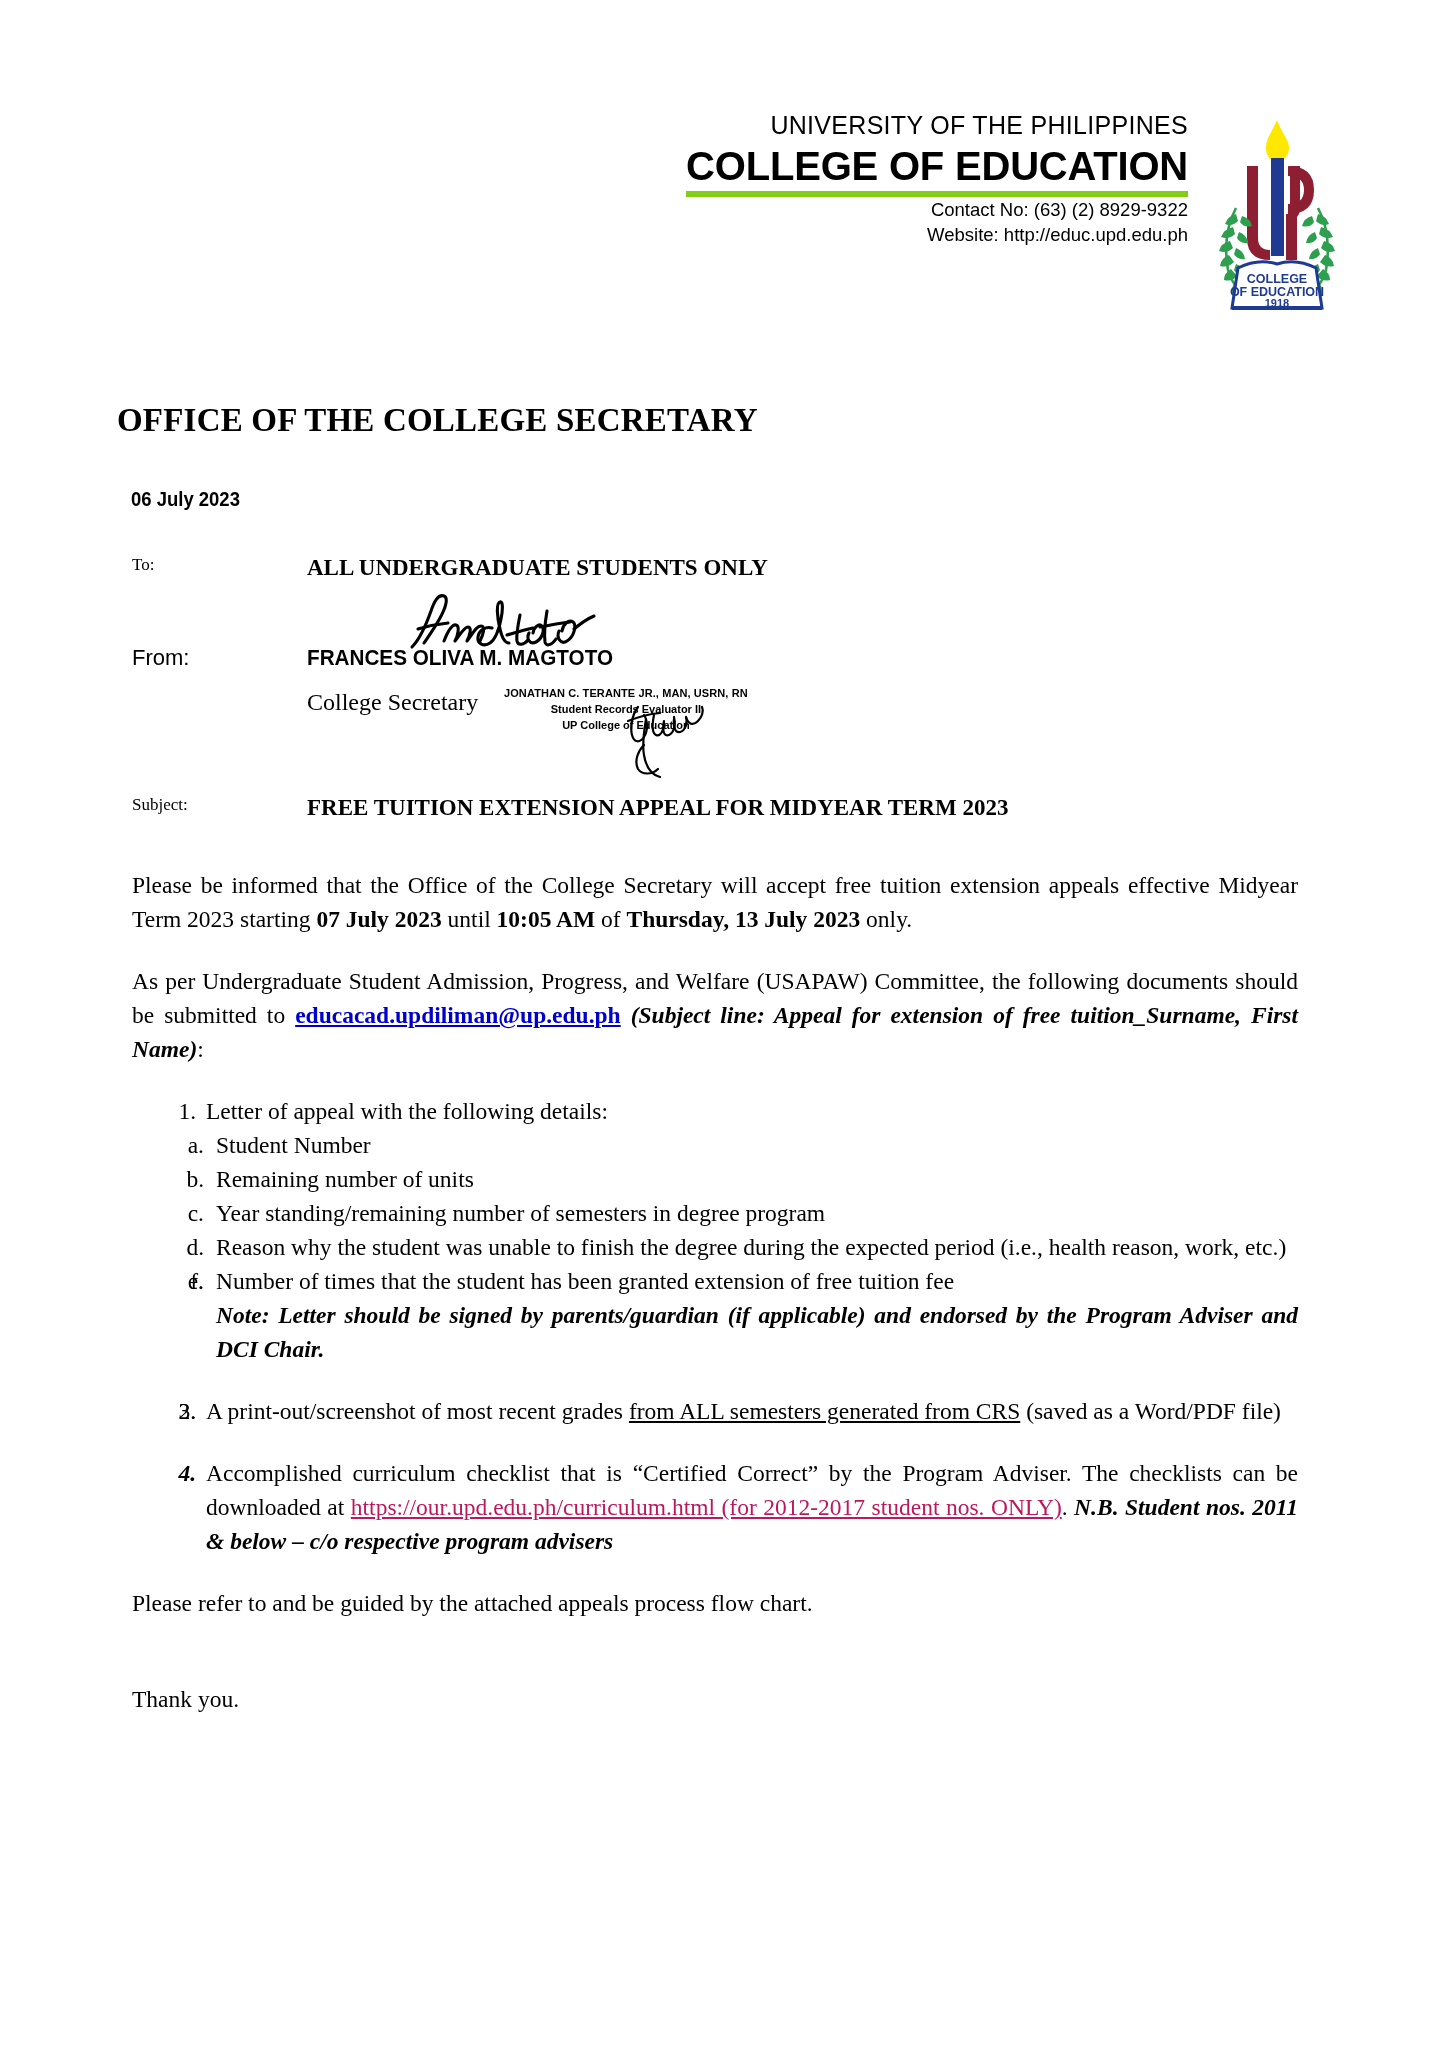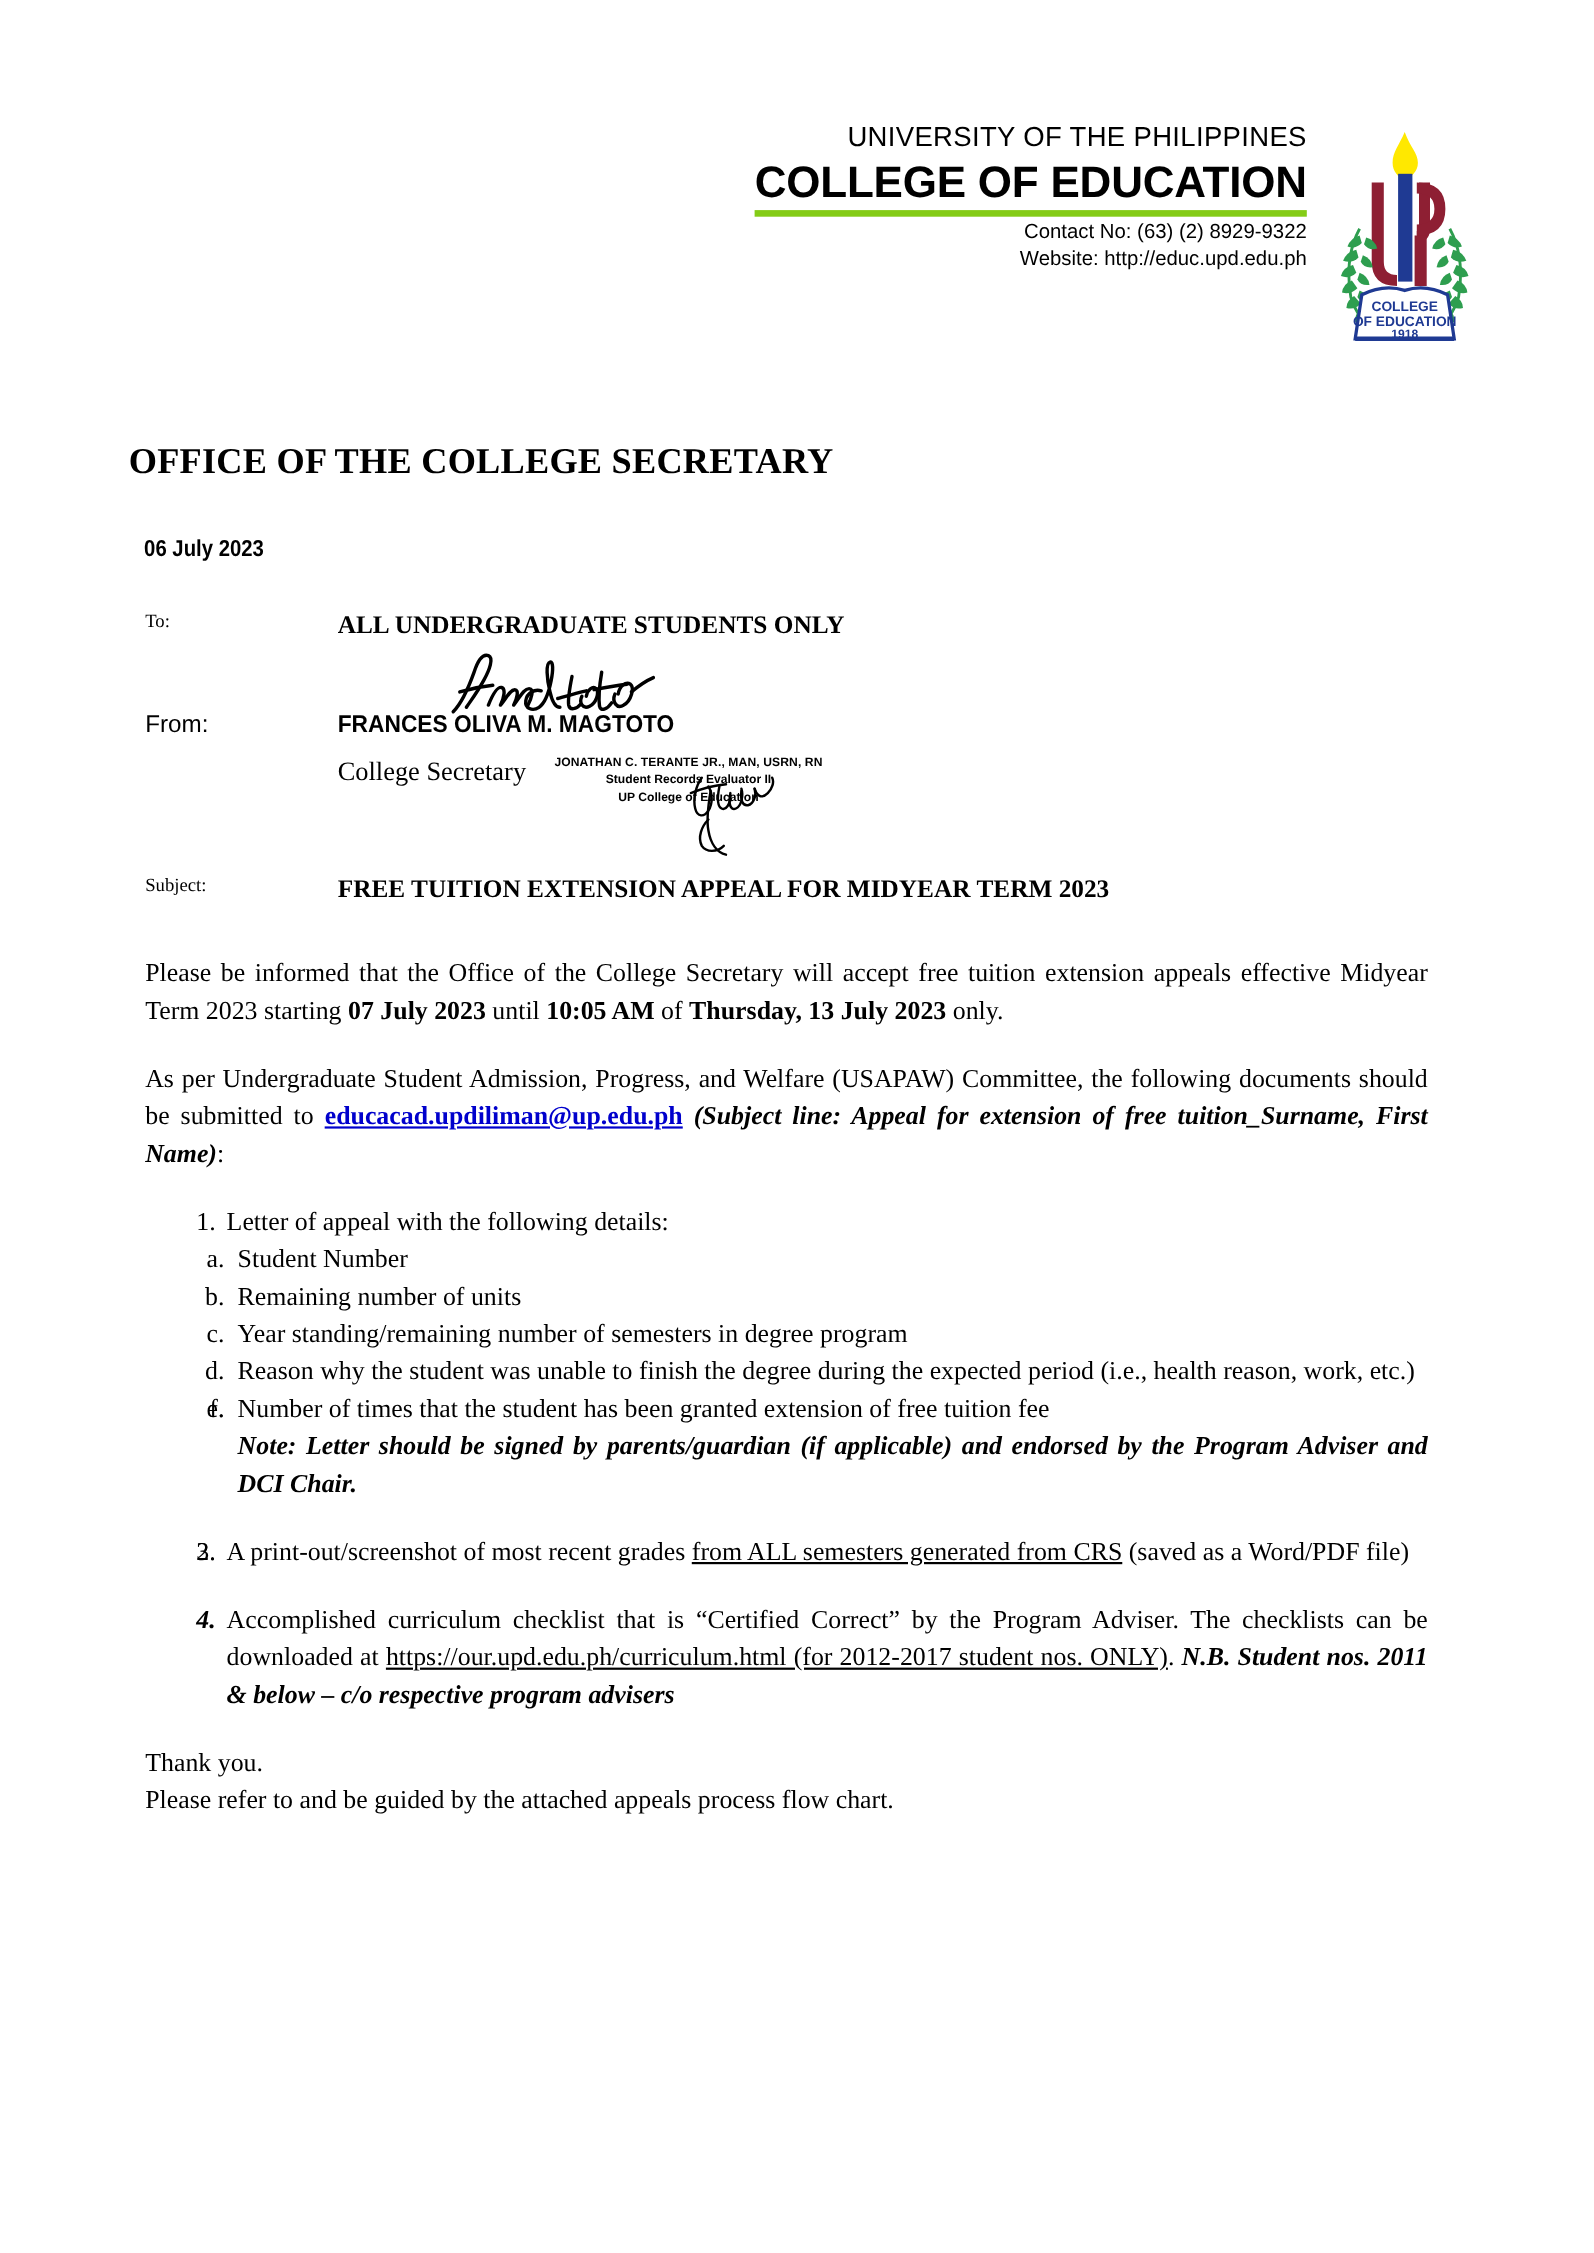--- a/index.html
+++ b/index.html
@@ -187,21 +187,21 @@
   }
 
   b, strong { font-weight: bold; }
   .bi { font-weight: bold; font-style: italic; }
   .link-blue {
     color: #0000cc;
     text-decoration: underline;
     font-weight: bold;
   }
   .link-plain {
-    color: #000000;
+    color: #be185d;
     text-decoration: underline;
   }
   .ul-black {
     font-weight: normal;
     text-decoration: underline;
   }
 
   
   ol.numlist {
     list-style: none;
@@ -435,18 +435,18 @@
         <span>A print-out/screenshot of most recent grades </span><span class="ul-black">from ALL semesters generated from CRS</span><span> (saved as a Word/PDF file)</span>
       </li>
 
       <li class="item-four">
         <span class="marker">4.</span>
         <span>Accomplished curriculum checklist that is “Certified Correct” by the Program Adviser. The checklists can be downloaded at </span><span class="link-plain">https://our.upd.edu.ph/curriculum.html (for 2012-2017 student nos. ONLY)</span><span>. </span><span class="bi">N.B. Student nos. 2011 &amp; below – c/o respective program advisers</span>
       </li>
 
     </ol>
 
+    <p class="closing refer">Please refer to and be guided by the attached appeals process flow chart.</p>
     <p class="closing">Thank you.</p>
-    <p class="closing refer">Please refer to and be guided by the attached appeals process flow chart.</p>
 
   </div>
 
 </div>
 
 </body></html>

